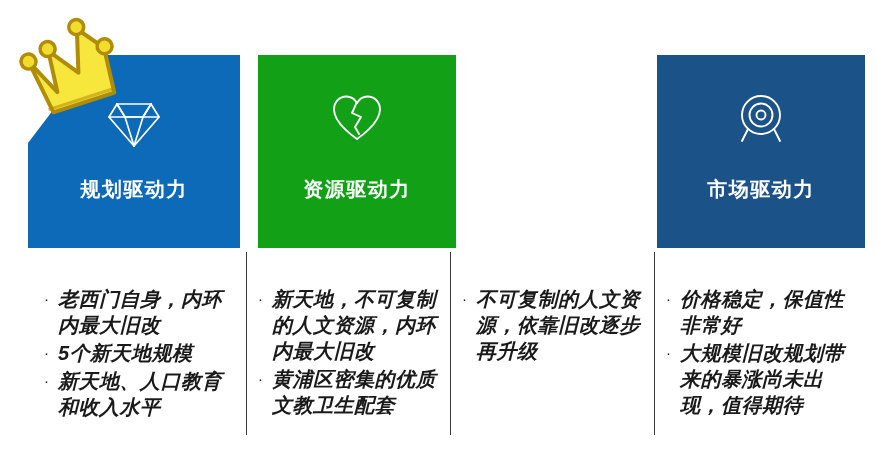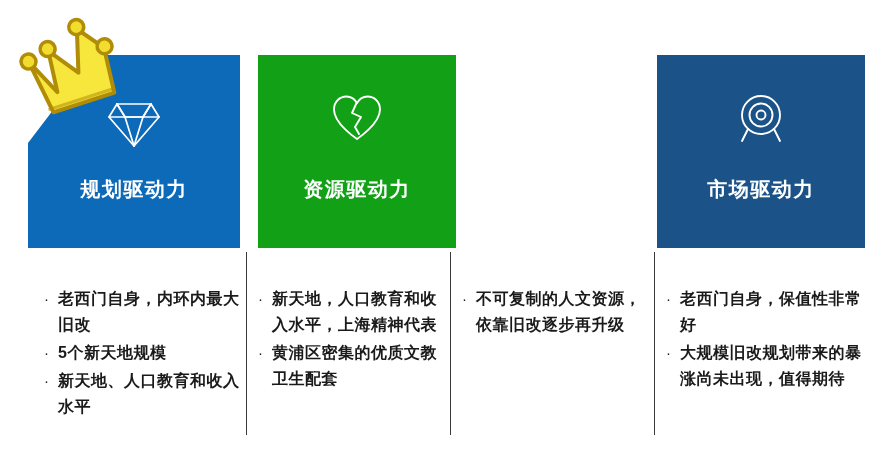--- a/index.html
+++ b/index.html
@@ -109,25 +109,26 @@
   .bullet-dot {
     flex: 0 0 auto;
     width: 14px;
     font-size: 15px;
     line-height: 26px;
     color: #1a1a1a;
     text-align: left;
   }
   .bullet-text {
     flex: 1 1 auto;
-    font-size: 16px;
+    font-size: 20px;
     font-weight: bold;
     color: #1a1a1a;
     line-height: 26px;
     letter-spacing: 0.5px;
+    font-style: italic;
   }
 </style>
 </head>
 <body>
 
 <div id="board">
 
   <div class="card card-1">
     <div class="card-surface" style="background:#0D6AB8;"></div>
     <div class="card-icon">
@@ -197,39 +198,39 @@
     </div>
     <div class="bullet-item">
       <span class="bullet-dot">·</span>
       <span class="bullet-text">新天地、人口教育和收入水平</span>
     </div>
   </div>
 
   <div class="bullets col-2">
     <div class="bullet-item">
       <span class="bullet-dot">·</span>
-      <span class="bullet-text">新天地，人口教育和收入水平，上海精神代表</span>
+      <span class="bullet-text">新天地，不可复制的人文资源，内环内最大旧改</span>
     </div>
     <div class="bullet-item">
       <span class="bullet-dot">·</span>
       <span class="bullet-text">黄浦区密集的优质文教卫生配套</span>
     </div>
   </div>
 
   <div class="bullets col-3">
     <div class="bullet-item">
       <span class="bullet-dot">·</span>
       <span class="bullet-text">不可复制的人文资源，依靠旧改逐步再升级</span>
     </div>
   </div>
 
   <div class="bullets col-4">
     <div class="bullet-item">
       <span class="bullet-dot">·</span>
-      <span class="bullet-text">老西门自身，保值性非常好</span>
+      <span class="bullet-text">价格稳定，保值性非常好</span>
     </div>
     <div class="bullet-item">
       <span class="bullet-dot">·</span>
       <span class="bullet-text">大规模旧改规划带来的暴涨尚未出现，值得期待</span>
     </div>
   </div>
 
 </div>
 
 </body></html>

